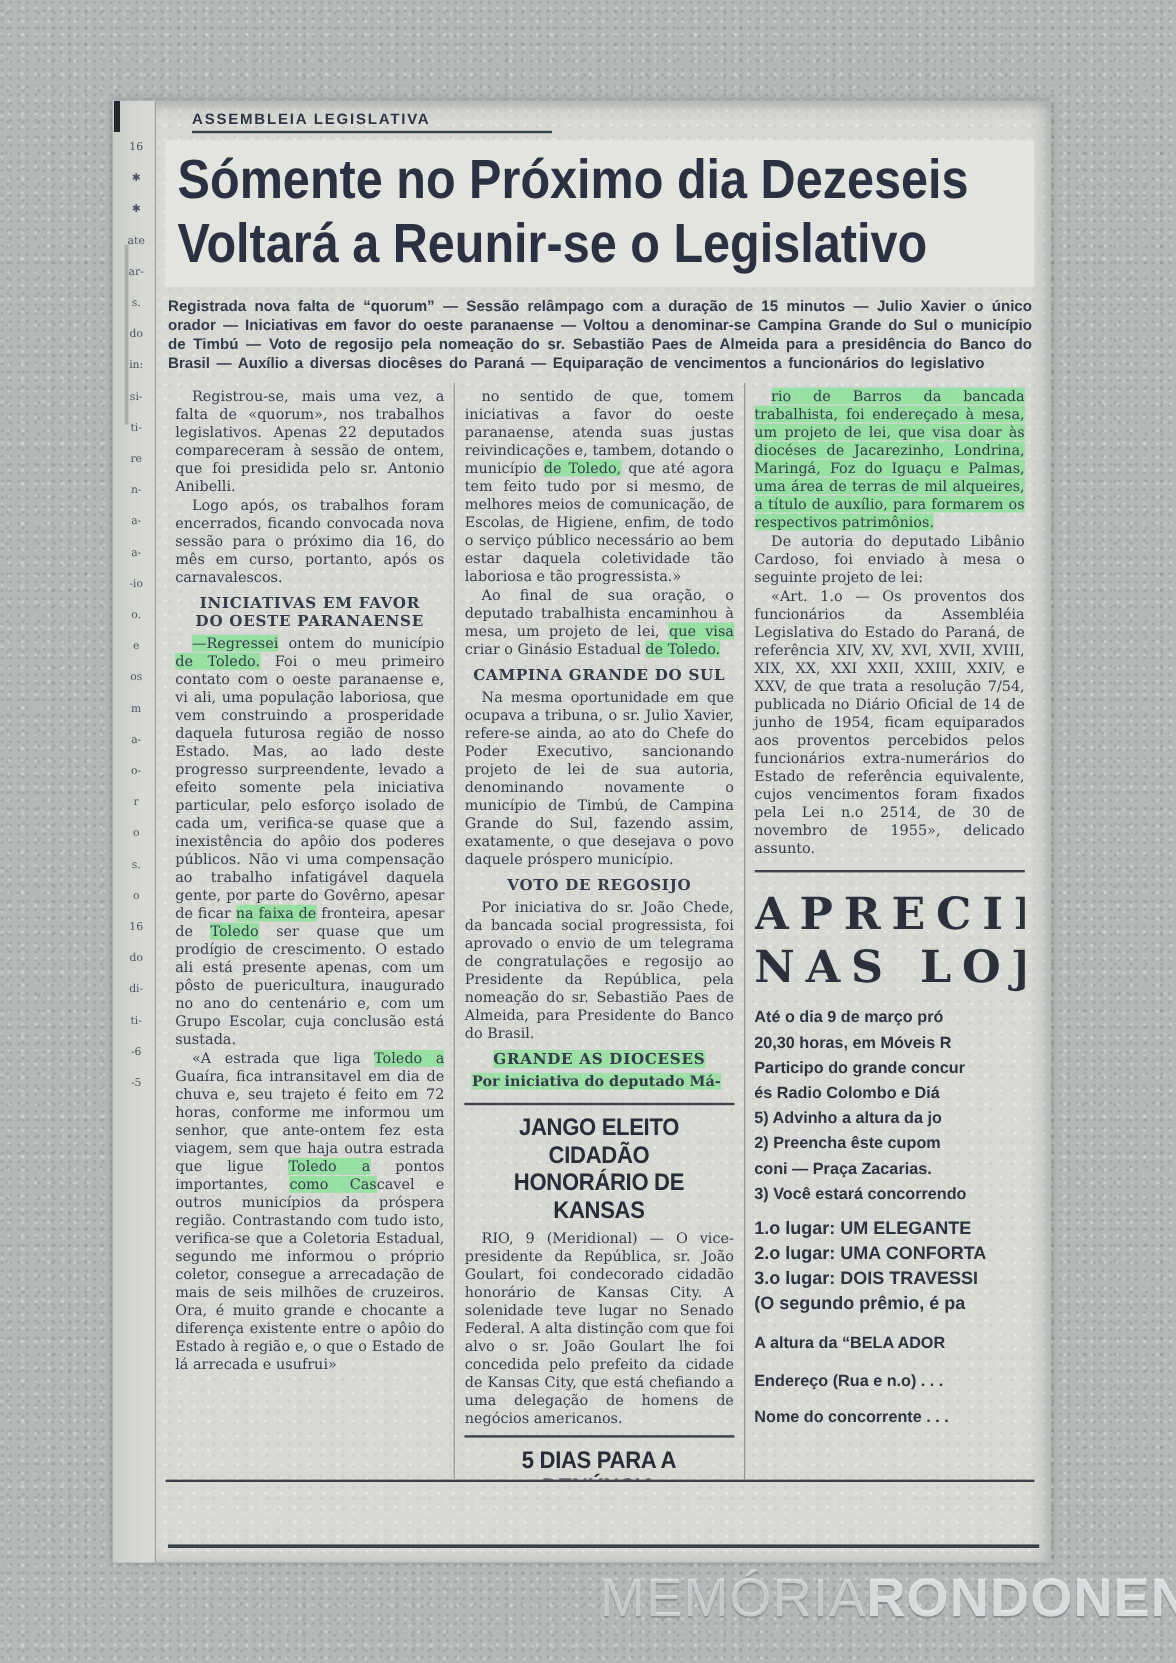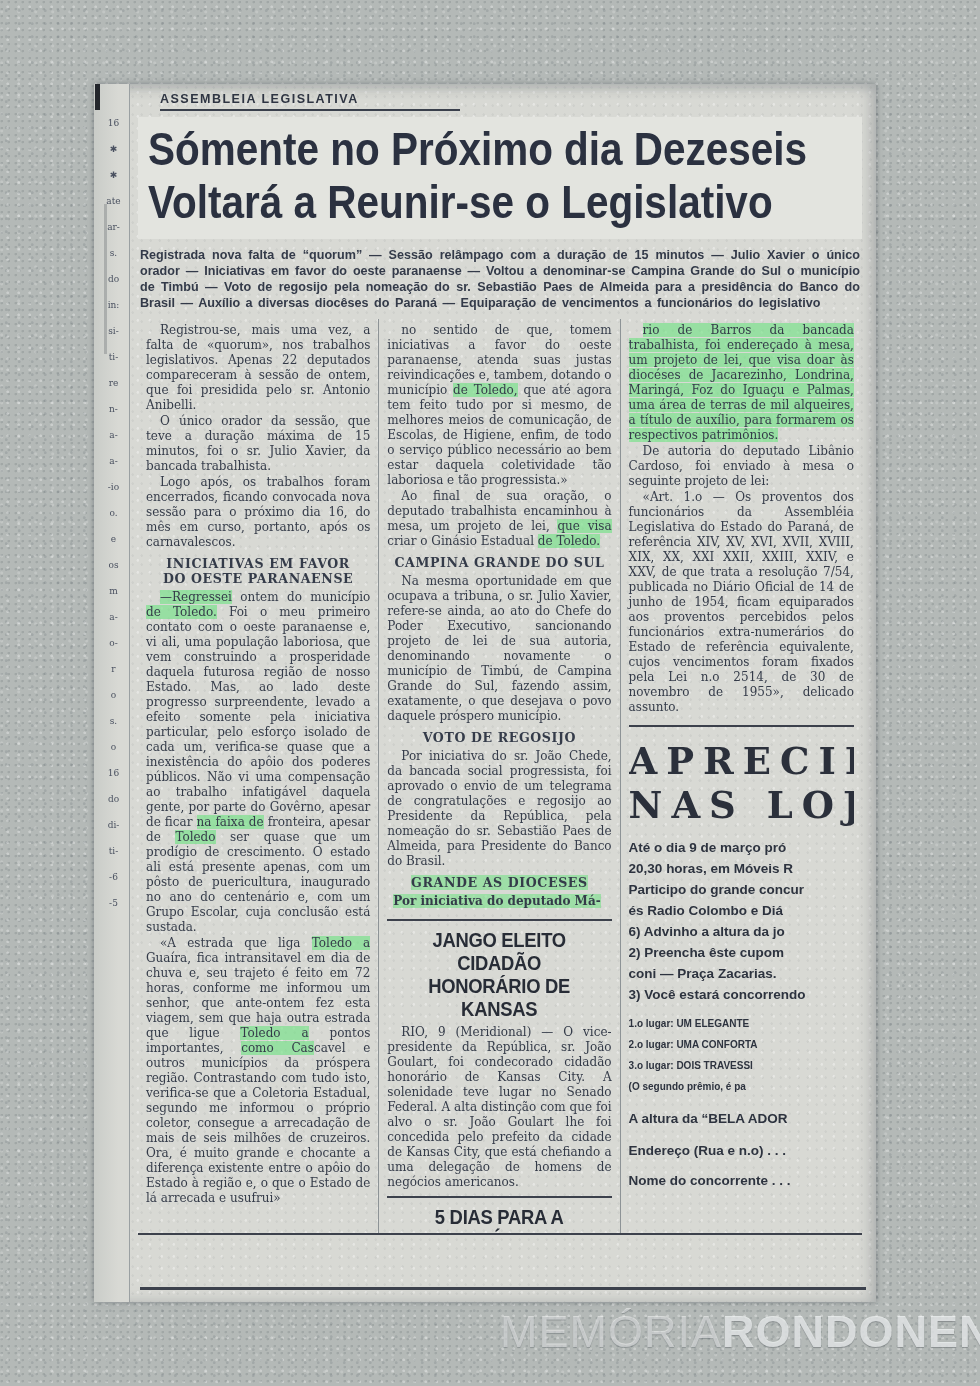--- a/index.html
+++ b/index.html
@@ -73,21 +73,21 @@
   .mid-rule{ height:2px; background:#3c414c; margin:6px 0 8px 0; }
 
   .rule-single{ height:2px; background:#3c414c; margin:10px 0 12px 0; }
 
   .ad{ font-family:"Liberation Sans", sans-serif; color:#2d333f; overflow:hidden; }
   .ad-title{ font-family:"DejaVu Serif", serif; font-weight:bold; font-size:37px;
     line-height:44px; letter-spacing:9px; white-space:nowrap; overflow:hidden; color:#2b303b; }
   .ad-body{ margin-top:10px; }
   .ad-body div{ font-weight:bold; font-size:13.5px; line-height:21px; white-space:nowrap; overflow:hidden; }
   .ad-prizes{ margin-top:8px; }
-  .ad-prizes div{ font-weight:bold; font-size:10px; line-height:21px; white-space:nowrap; overflow:hidden; }
+  .ad-prizes div{ font-weight:bold; font-size:15px; line-height:21px; white-space:nowrap; overflow:hidden; }
   .ad-altura{ font-weight:bold; font-size:13.5px; margin-top:14px; white-space:nowrap; overflow:hidden; }
   .ad-form{ margin-top:10px; }
   .ad-form div{ font-weight:bold; font-size:13.5px; line-height:30px; white-space:nowrap; overflow:hidden; }
 
   .clip-footer{ position:absolute; left:0; right:0; bottom:0; height:46px; }
   .clip-footer .foot-rule{ position:absolute; left:10px; right:10px; bottom:12px; height:3px; background:#3c414c; }
 
   .watermark{
     position:absolute; left:500px; top:1306px; white-space:nowrap;
     font-family:"Liberation Sans", sans-serif; font-size:45px; letter-spacing:1px;
@@ -145,21 +145,20 @@
       <div class="hl-line">Sómente no Próximo dia Dezeseis</div>
       <div class="hl-line">Voltará a Reunir-se o Legislativo</div>
     </div>
 
     <div class="lead">Registrada nova falta de “quorum” — Sessão relâmpago com a duração de 15 minutos — Julio Xavier o único orador — Iniciativas em favor do oeste paranaense — Voltou a denominar-se Campina Grande do Sul o município de Timbú — Voto de regosijo pela nomeação do sr. Sebastião Paes de Almeida para a  presidência do Banco do Brasil — Auxílio a diversas diocêses do Paraná — Equiparação de vencimentos a  funcionários do legislativo</div>
 
     <div class="columns">
 
       <div class="col col-1">
         <p>Registrou-se, mais uma vez, a falta de «quorum», nos trabalhos legislativos. Apenas 22 deputados compareceram à sessão de ontem, que foi presidida pelo sr. Antonio Anibelli.</p>
-        <p>O único orador da sessão, que teve a duração máxima de 15 minutos, foi o sr. Julio Xavier, da bancada trabalhista.</p>
         <p>Logo após, os trabalhos foram encerrados, ficando convocada nova sessão para o próximo dia 16, do mês em curso, portanto, após os carnavalescos.</p>
         <div class="colhead">
           <div>INICIATIVAS EM FAVOR</div>
           <div>DO OESTE PARANAENSE</div>
         </div>
         <p><span class="hl">—Regressei</span><span> ontem do município </span><span class="hl">de Toledo.</span><span> Foi o meu primeiro contato com o oeste paranaense e, vi ali, uma população laboriosa, que vem construindo a prosperidade daquela futurosa região de nosso Estado. Mas, ao lado deste progresso surpreendente, levado a efeito somente pela iniciativa  particular, pelo esforço isolado de cada um, verifica-se quase que a inexistência do apôio dos poderes públicos. Não vi uma compensação ao trabalho infatigável daquela gente, por parte do Govêrno, apesar de ficar </span><span class="hl">na faixa de</span><span> fronteira, apesar de </span><span class="hl">Toledo</span><span> ser quase que um prodígio de crescimento. O estado ali está presente apenas, com um pôsto de puericultura, inaugurado no ano do centenário e, com um Grupo Escolar, cuja conclusão está sustada.</span></p>
         <p><span>«A estrada que liga </span><span class="hl">Toledo a</span><span> Guaíra, fica intransitavel em dia de chuva e, seu trajeto é feito em 72 horas, conforme me informou um senhor, que ante-ontem fez esta viagem, sem que haja outra estrada que ligue </span><span class="hl">Toledo a</span><span> pontos importantes, </span><span class="hl">como Cas</span><span>cavel e outros municípios da próspera região.  Contrastando com tudo isto, verifica-se que a Coletoria Estadual, segundo me informou o próprio coletor, consegue a arrecadação de mais de seis milhões de cruzeiros. Ora, é muito grande e chocante a diferença existente entre o apôio do Estado à região e, o que o Estado de lá arrecada e usufrui»</span></p>
 
       </div>
 
@@ -196,21 +195,21 @@
         <div class="rule-single"></div>
 
         <div class="ad">
           <div class="ad-title">APRECIE A</div>
           <div class="ad-title">NAS LOJAS</div>
           <div class="ad-body">
               <div class="ad-line">Até o dia 9 de março pró</div>
               <div class="ad-line">20,30 horas, em Móveis R</div>
               <div class="ad-line">Participo do grande concur</div>
               <div class="ad-line">és Radio Colombo e Diá</div>
-              <div class="ad-line">6) Advinho a altura da jo</div>
+              <div class="ad-line">5) Advinho a altura da jo</div>
               <div class="ad-line">2) Preencha êste   cupom</div>
               <div class="ad-line">coni — Praça Zacarias.</div>
               <div class="ad-line">3) Você estará concorrendo</div>
             </div>
           <div class="ad-prizes">
               <div class="ad-line">1.o lugar: UM   ELEGANTE</div>
               <div class="ad-line">2.o lugar: UMA CONFORTA</div>
               <div class="ad-line">3.o lugar: DOIS   TRAVESSI</div>
               <div class="ad-line">(O segundo prêmio, é pa</div>
             </div>

